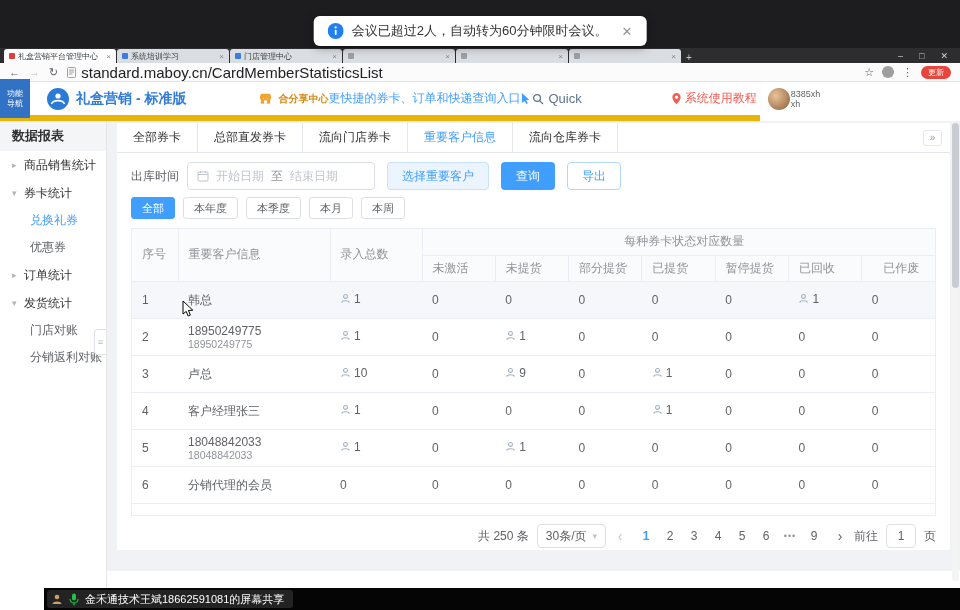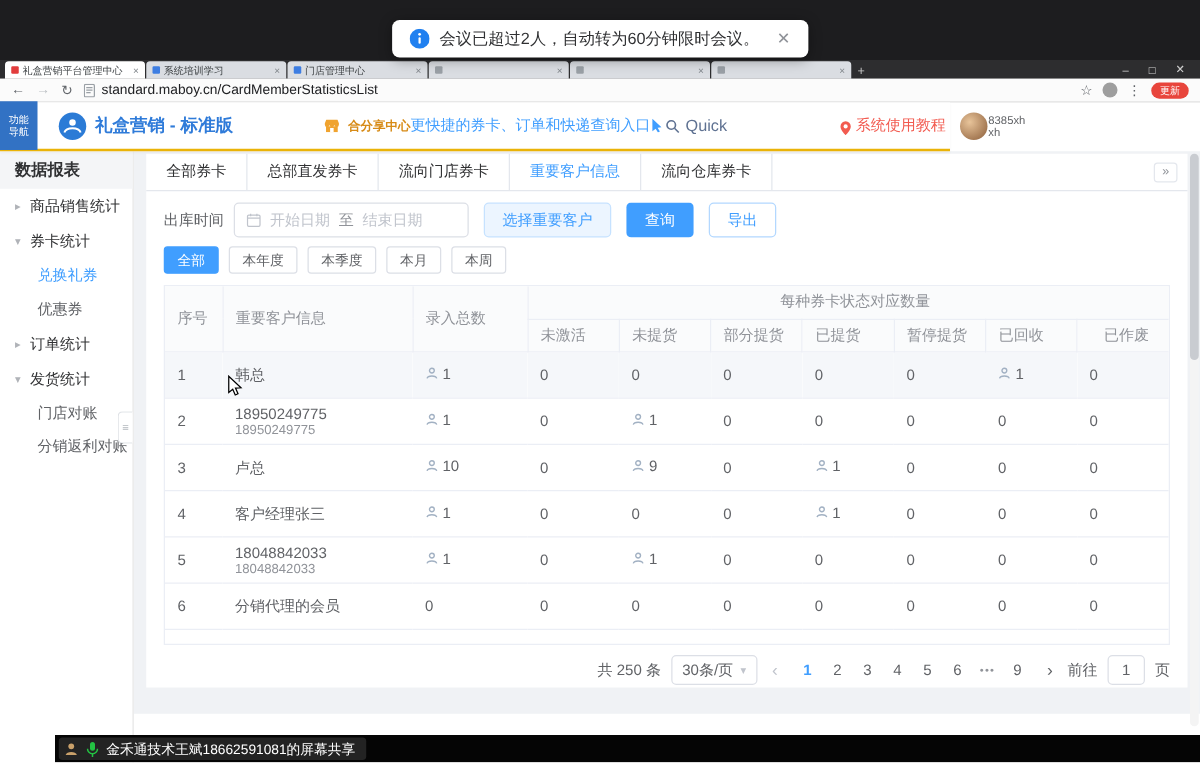--- a/index.html
+++ b/index.html
@@ -25,37 +25,37 @@
   .btab-label { flex:1; white-space:nowrap; overflow:hidden; }
   .btab-close { color:#80868b; font-size:8px; }
   .new-tab { color:#c8c8c8; font-size:10px; margin-left:4px; }
   .win-controls { margin-left:auto; display:flex; align-items:center; gap:16px; padding:0 12px; height:15px; color:#cfcfcf; font-size:9px; }
 
   
   .addr-bar { position:absolute; top:63px; left:0; width:960px; height:19px; background:#fbfbfb; border-bottom:1px solid #e2e2e2;
               display:flex; align-items:center; gap:9px; padding:0 9px; font-size:11px; color:#5f6368; }
   .addr-bar .nav-ic { cursor:pointer; }
   .addr-bar .fwd { color:#bcc0c4; }
-  .url-text { font-size:11px; color:#202124; flex:1; display:flex; align-items:center; gap:5px; }
+  .url-text { font-size:15px; color:#202124; flex:1; display:flex; align-items:center; gap:5px; }
   .addr-right { display:flex; align-items:center; gap:8px; }
   .mini-avatar { width:12px; height:12px; border-radius:50%; background:#9e9e9e; }
   .update-pill { height:13px; border-radius:7px; background:#e8453c; color:#fff; font-size:8px; display:flex; align-items:center; padding:0 7px; cursor:pointer; }
 
   
   .app-header { position:absolute; top:82px; left:0; width:760px; height:39px; background:#fff; display:flex; align-items:center;
-                border-bottom:2px solid #eab308; box-shadow:0 1px 2px rgba(0,0,0,.04); z-index:5; }
+                border-bottom:6px solid #eab308; box-shadow:0 1px 2px rgba(0,0,0,.04); z-index:5; }
   .nav-block { width:30px; height:39px; background:#3272c4; color:#fff; font-size:8px; line-height:10px; display:flex;
                flex-direction:column; align-items:center; justify-content:center; cursor:pointer; flex-shrink:0; }
   .brand { display:flex; align-items:center; gap:6px; margin-left:16px; }
   .brand-title { font-size:14px; font-weight:bold; color:#2f7bd9; white-space:nowrap; }
   .share-center { display:flex; align-items:center; gap:5px; margin-left:72px; font-size:10px; font-weight:bold; color:#d78b17; white-space:nowrap; cursor:pointer; }
   .hdr-right { margin-left:auto; display:flex; align-items:center; gap:1px; padding-right:22px; }
   .quick-tip { font-size:12px; color:#409EFF; white-space:nowrap; cursor:pointer; }
   .quick { display:flex; align-items:center; gap:4px; font-size:13px; color:#5f7292; cursor:pointer; }
-  .tutorial { display:flex; align-items:flex-end; gap:3px; font-size:12px; color:#f25b50; margin-left:88px; white-space:nowrap; cursor:pointer; }
+  .tutorial { display:flex; align-items:center; gap:3px; font-size:12px; color:#f25b50; margin-left:88px; white-space:nowrap; cursor:pointer; }
   .hdr-avatar { width:22px; height:22px; border-radius:50%; background:radial-gradient(circle at 35% 35%, #e8c49a, #8a5c38); margin-left:10px; cursor:pointer; }
   .user-name { font-size:9px; line-height:10px; color:#606266; cursor:pointer; }
 
   
   .app-body { position:absolute; top:121px; left:0; width:960px; height:523px; display:flex; background:#fff; }
 
   
   .sidebar { width:107px; flex-shrink:0; background:#fff; border-right:1px solid #e6e6e6; position:relative; }
   .sb-title { height:30px; line-height:30px; padding-left:12px; font-size:13px; font-weight:bold; color:#303133; background:#f4f5f7; }
   .sb-item { height:28px; display:flex; align-items:center; gap:4px; padding-left:12px; font-size:12px; color:#303133; cursor:pointer; white-space:nowrap; }

